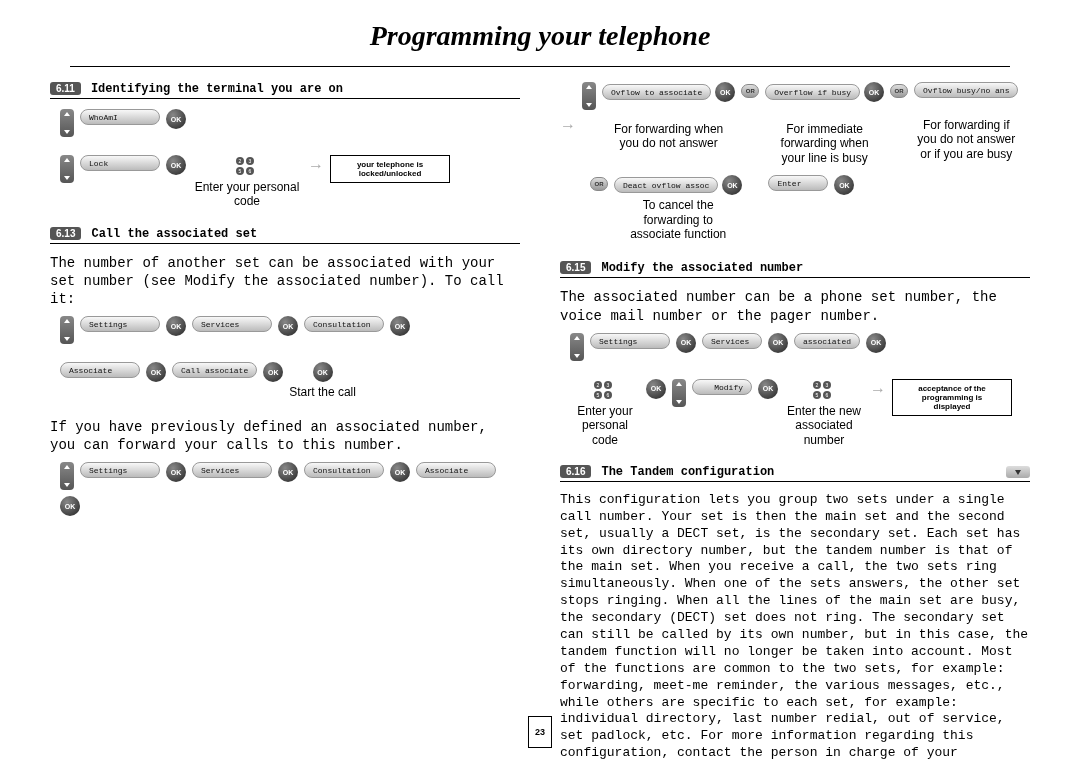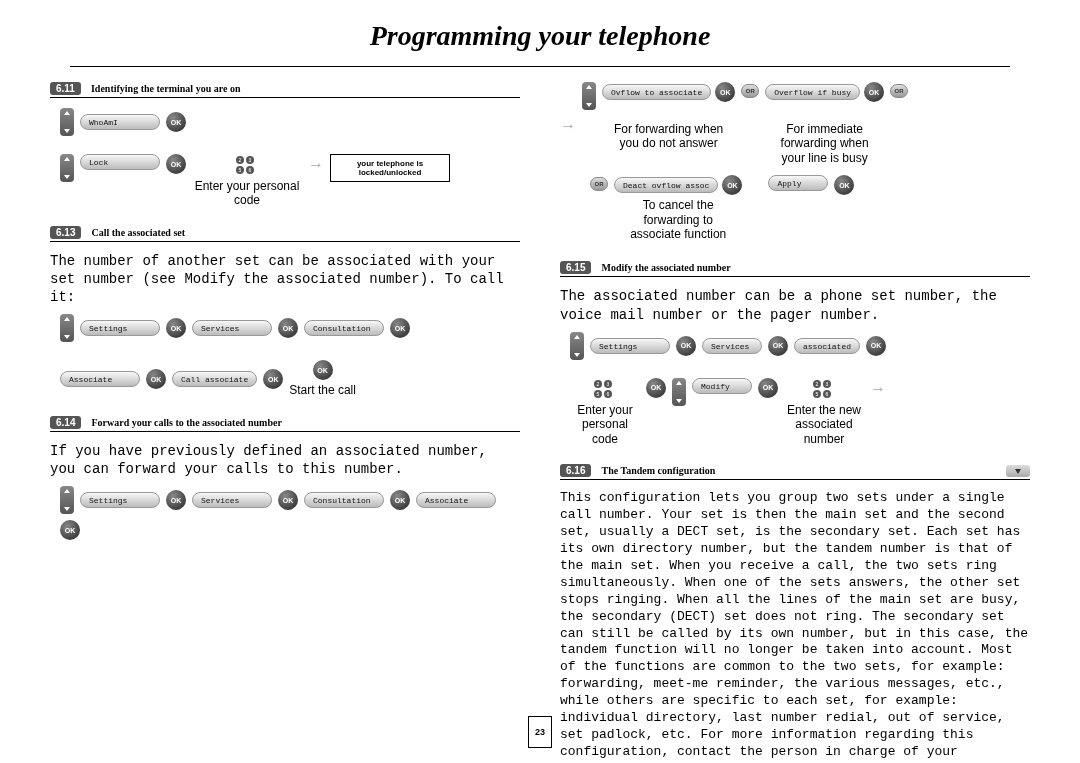--- a/index.html
+++ b/index.html
@@ -47,32 +47,32 @@
     background: #555;
     color: #fff;
     font-size: 10px;
     font-weight: bold;
     padding: 1px 6px;
     border-radius: 3px;
     font-family: Arial, sans-serif;
   }
   .sec-title {
     font-weight: bold;
-    font-size: 10px;
-    font-family: Liberation Serif, serif;
+    font-size: 12px;
+    font-family: Liberation Mono, monospace;
   }
   .sec-note {
     font-size: 14px;
     font-family: Liberation Mono, monospace;
     margin-bottom: 8px;
     line-height: 1.3;
   }
   .step-row {
     display: flex;
-    align-items: center;
+    align-items: flex-start;
     gap: 6px;
     flex-wrap: wrap;
     margin-bottom: 4px;
   }
   .nav-widget {
     display: inline-flex;
     flex-direction: column;
     background: linear-gradient(#888, #555);
     border-radius: 4px;
     width: 14px;
@@ -278,24 +278,20 @@
         <span class="pill">Call associate</span>
         <span class="okbtn">OK</span>
         <span class="step-group">
           <span class="okbtn">OK</span>
           <span class="caption">Start the call</span>
         </span>
       </div>
     </div>
 
     <div class="section">
-      <div class="sec-head">
-        <span class="sec-num-box">6.14</span>
-        <span class="sec-title">Forward your calls to the associated number</span>
-      </div>
       <div class="sec-note">If you have previously defined an associated number, you can forward your calls to this number.</div>
       <div class="step-row" style="margin-left:10px;">
         <span class="nav-widget">
             <span class="tri up"></span>
             <span class="tri dn"></span>
           </span>
         <span class="pill">Settings</span>
         <span class="okbtn">OK</span>
         <span class="pill">Services</span>
         <span class="okbtn">OK</span>
@@ -325,32 +321,38 @@
       </div>
       <span class="orbtn" style="align-self:flex-start;margin-top:2px;">OR</span>
       <div class="col-opt">
         <div style="display:flex;align-items:center;gap:4px;">
           <span class="pill" style="min-width:70px;">Overflow if busy</span>
           <span class="okbtn">OK</span>
         </div>
         <span class="caption" style="max-width:100px;">For immediate forwarding when your line is busy</span>
       </div>
       <span class="orbtn" style="align-self:flex-start;margin-top:2px;">OR</span>
+      <div class="col-opt">
+        <div style="display:flex;align-items:center;gap:4px;">
+          <span class="pill" style="min-width:70px;">Ovflow busy/no ans</span>
+        </div>
+        <span class="caption" style="max-width:100px;">For forwarding if you do not answer or if you are busy</span>
+      </div>
     </div>
 
     <div class="step-row" style="margin-left:30px;margin-bottom:20px;align-items:flex-start;">
       <span class="orbtn" style="align-self:flex-start;margin-top:2px;">OR</span>
       <div class="step-group">
         <div style="display:flex;align-items:center;gap:4px;">
           <span class="pill">Deact ovflow assoc</span>
           <span class="okbtn">OK</span>
         </div>
         <span class="caption" style="max-width:110px;">To cancel the forwarding to associate function</span>
       </div>
-      <span class="pill" style="min-width:60px;margin-left:20px;">Apply</span>
+      <span class="pill" style="min-width:60px;margin-left:20px;">Enter</span>
       <span class="okbtn">OK</span>
     </div>
 
     <div class="section">
       <div class="sec-head">
         <span class="sec-num-box">6.15</span>
         <span class="sec-title">Modify the associated number</span>
       </div>
       <div class="sec-note">The associated number can be a phone set number, the voice mail number or the pager number.</div>
       <div class="step-row" style="margin-left:10px;">
@@ -383,21 +385,21 @@
                 </g>
               </svg>
           </span>
           <span class="caption" style="max-width:70px;">Enter your personal code</span>
         </div>
         <span class="okbtn">OK</span>
         <span class="nav-widget">
             <span class="tri up"></span>
             <span class="tri dn"></span>
           </span>
-        <span class="pill" style="min-width:60px;">Modify</span>
+        <span class="pill" style="min-width:60px;text-align:right;">Modify</span>
         <span class="okbtn">OK</span>
         <div class="step-group">
           <span class="keypad">
             <svg viewBox="0 0 26 22">
                 <g fill="#555">
                   <circle cx="6" cy="6" r="4"></circle>
                   <circle cx="16" cy="6" r="4"></circle>
                   <circle cx="6" cy="16" r="4"></circle>
                   <circle cx="16" cy="16" r="4"></circle>
                 </g>
@@ -405,20 +407,21 @@
                   <text x="6" y="8">2</text>
                   <text x="16" y="8">3</text>
                   <text x="6" y="18">5</text>
                   <text x="16" y="18">6</text>
                 </g>
               </svg>
           </span>
           <span class="caption" style="max-width:80px;">Enter the new associated number</span>
         </div>
         <span class="arrow-r">→</span>
+        <span class="result-box">acceptance of the programming is displayed</span>
       </div>
     </div>
 
     <div class="section">
       <div class="sec-head">
         <span class="sec-num-box">6.16</span>
         <span class="sec-title">The Tandem configuration</span>
         <span class="more-ind">
             <span></span>
           </span>

